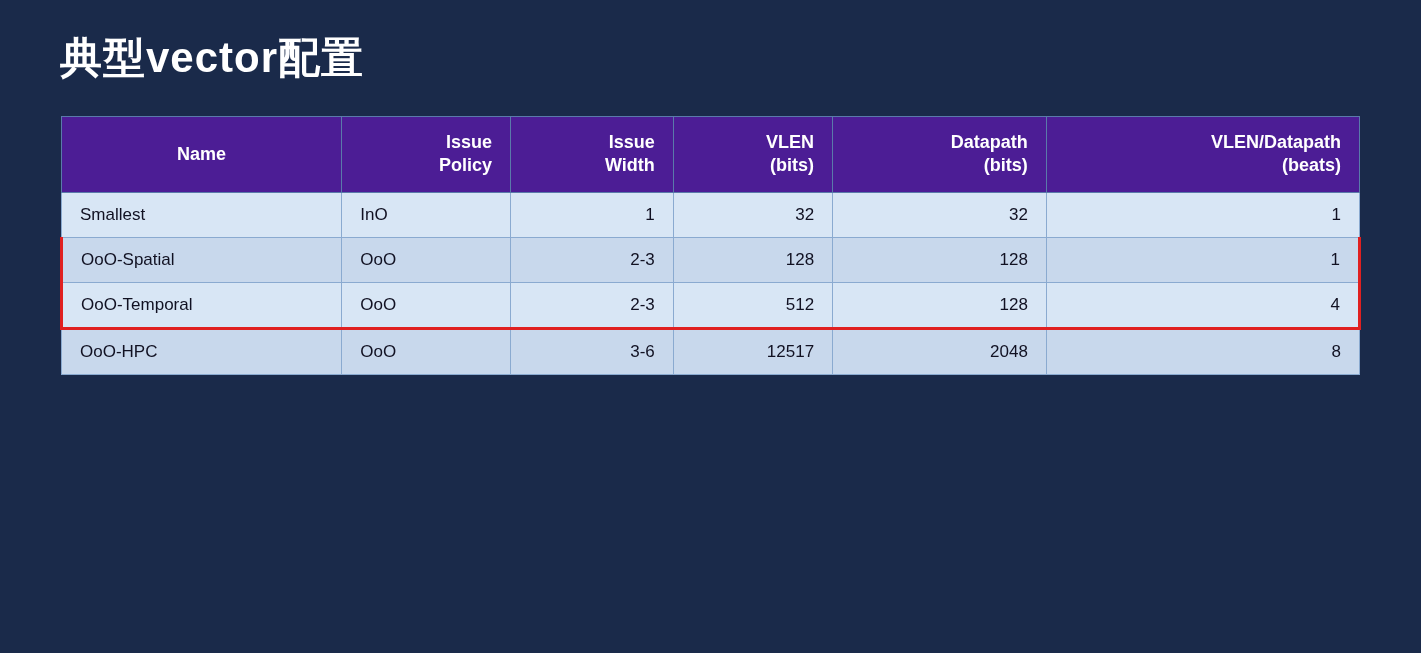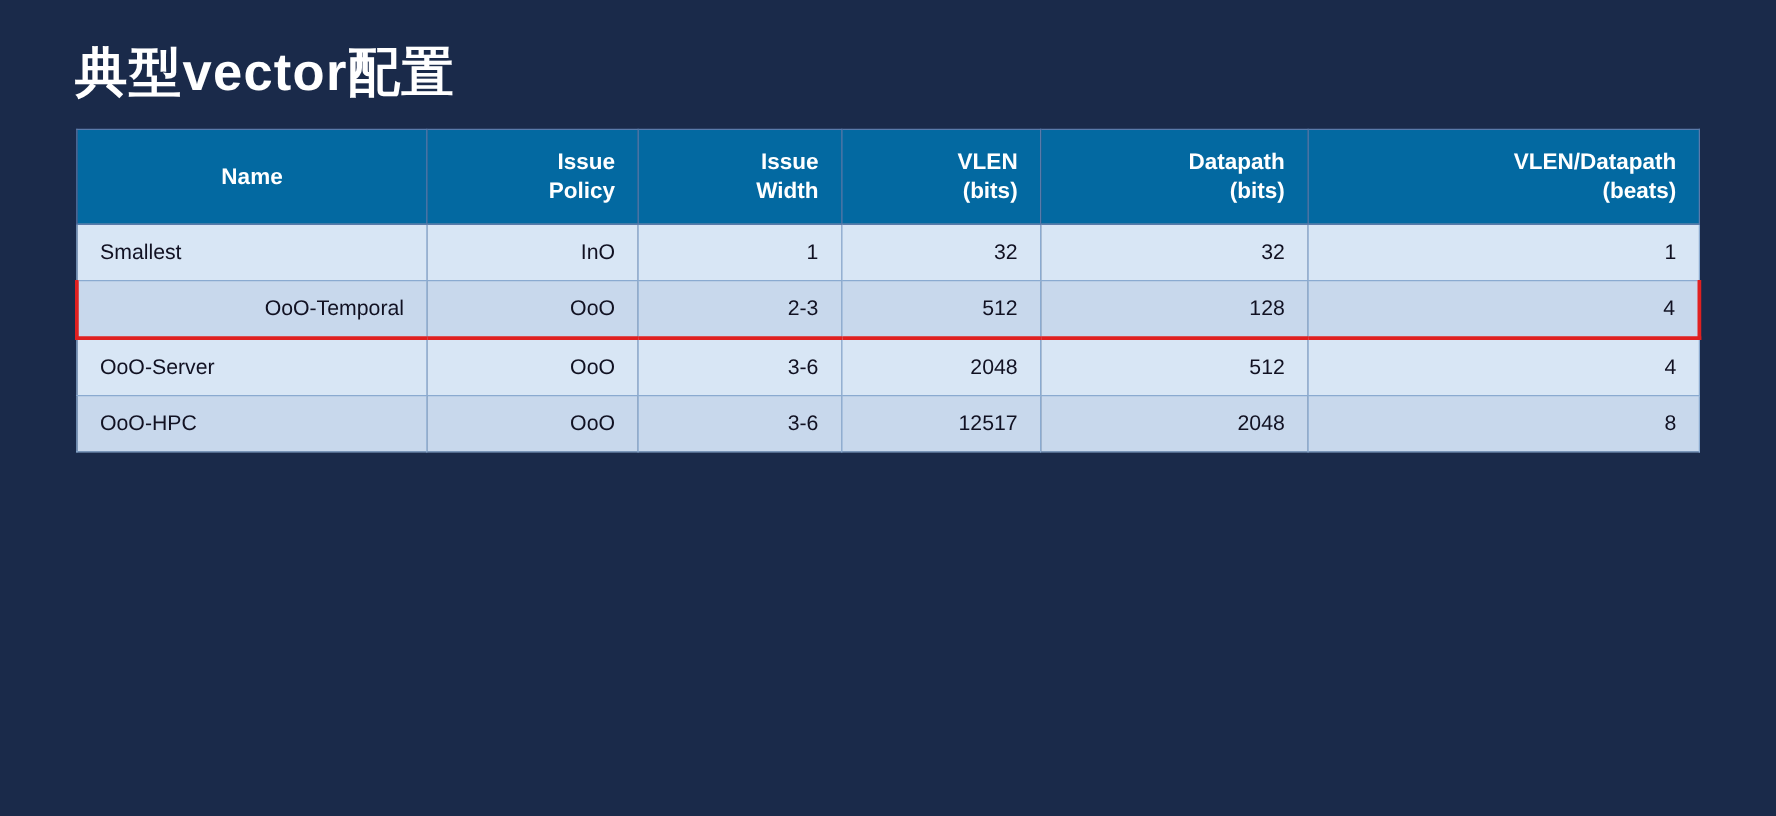--- a/index.html
+++ b/index.html
@@ -14,37 +14,37 @@
       justify-content: flex-start;
       padding: 30px 60px 30px 60px;
       font-family: 'Arial', sans-serif;
       overflow: hidden;
     }
 
     .page-title {
       color: #ffffff;
       font-size: 42px;
       font-weight: bold;
-      margin-bottom: 17px;
+      margin-bottom: 30px;
       letter-spacing: 1px;
     }
 
     .table-container {
       width: 100%;
       border-collapse: collapse;
     }
 
     table {
       width: 100%;
       border-collapse: collapse;
       border: 1.5px solid #5a7aaa;
     }
 
     thead tr {
-      background-color: #0369a1;
+      background-color: #4c1d95;
     }
 
     thead th {
       color: #ffffff;
       font-weight: bold;
       font-size: 18px;
       text-align: right;
       padding: 14px 18px;
       border: 1.5px solid #5a7aaa;
       line-height: 1.3;
@@ -68,21 +68,21 @@
       padding: 12px 18px;
       border: 1.5px solid #8aaad0;
       text-align: right;
     }
 
     tbody td:first-child {
       text-align: left;
     }
 
     tbody td:nth-child(2) {
-      text-align: right;
+      text-align: left;
     }
 
     .highlight-top td {
       border-top: 3px solid #e02020 !important;
       border-bottom: none;
     }
 
     .highlight-middle td {
       border-top: 1.5px solid #8aaad0;
       border-bottom: 1.5px solid #8aaad0;
@@ -104,21 +104,20 @@
     .highlight-middle td:first-child {
       border-left: 3px solid #e02020 !important;
     }
 
     .highlight-middle td:last-child {
       border-right: 3px solid #e02020 !important;
     }
 
     .highlight-bottom td:first-child {
       border-left: 3px solid #e02020 !important;
-      text-align: right;
     }
 
     .highlight-bottom td:last-child {
       border-right: 3px solid #e02020 !important;
     }
   </style>
 </head>
 <body>
 
 <h1 class="page-title">典型vector配置</h1>
@@ -137,34 +136,34 @@
     </thead>
     <tbody id="table-body">
     <tr>
           <td>Smallest</td>
           <td>InO</td>
           <td>1</td>
           <td>32</td>
           <td>32</td>
           <td>1</td>
         </tr>
+        <tr class="highlight-middle">
+          <td>OoO-Spatial</td>
+          <td>OoO</td>
+          <td>2-3</td>
+          <td>128</td>
+          <td>128</td>
+          <td>1</td>
+        </tr>
         <tr class="highlight-bottom">
           <td>OoO-Temporal</td>
           <td>OoO</td>
           <td>2-3</td>
           <td>512</td>
           <td>128</td>
-          <td>4</td>
-        </tr>
-        <tr>
-          <td>OoO-Server</td>
-          <td>OoO</td>
-          <td>3-6</td>
-          <td>2048</td>
-          <td>512</td>
           <td>4</td>
         </tr>
         <tr>
           <td>OoO-HPC</td>
           <td>OoO</td>
           <td>3-6</td>
           <td>12517</td>
           <td>2048</td>
           <td>8</td>
         </tr>

